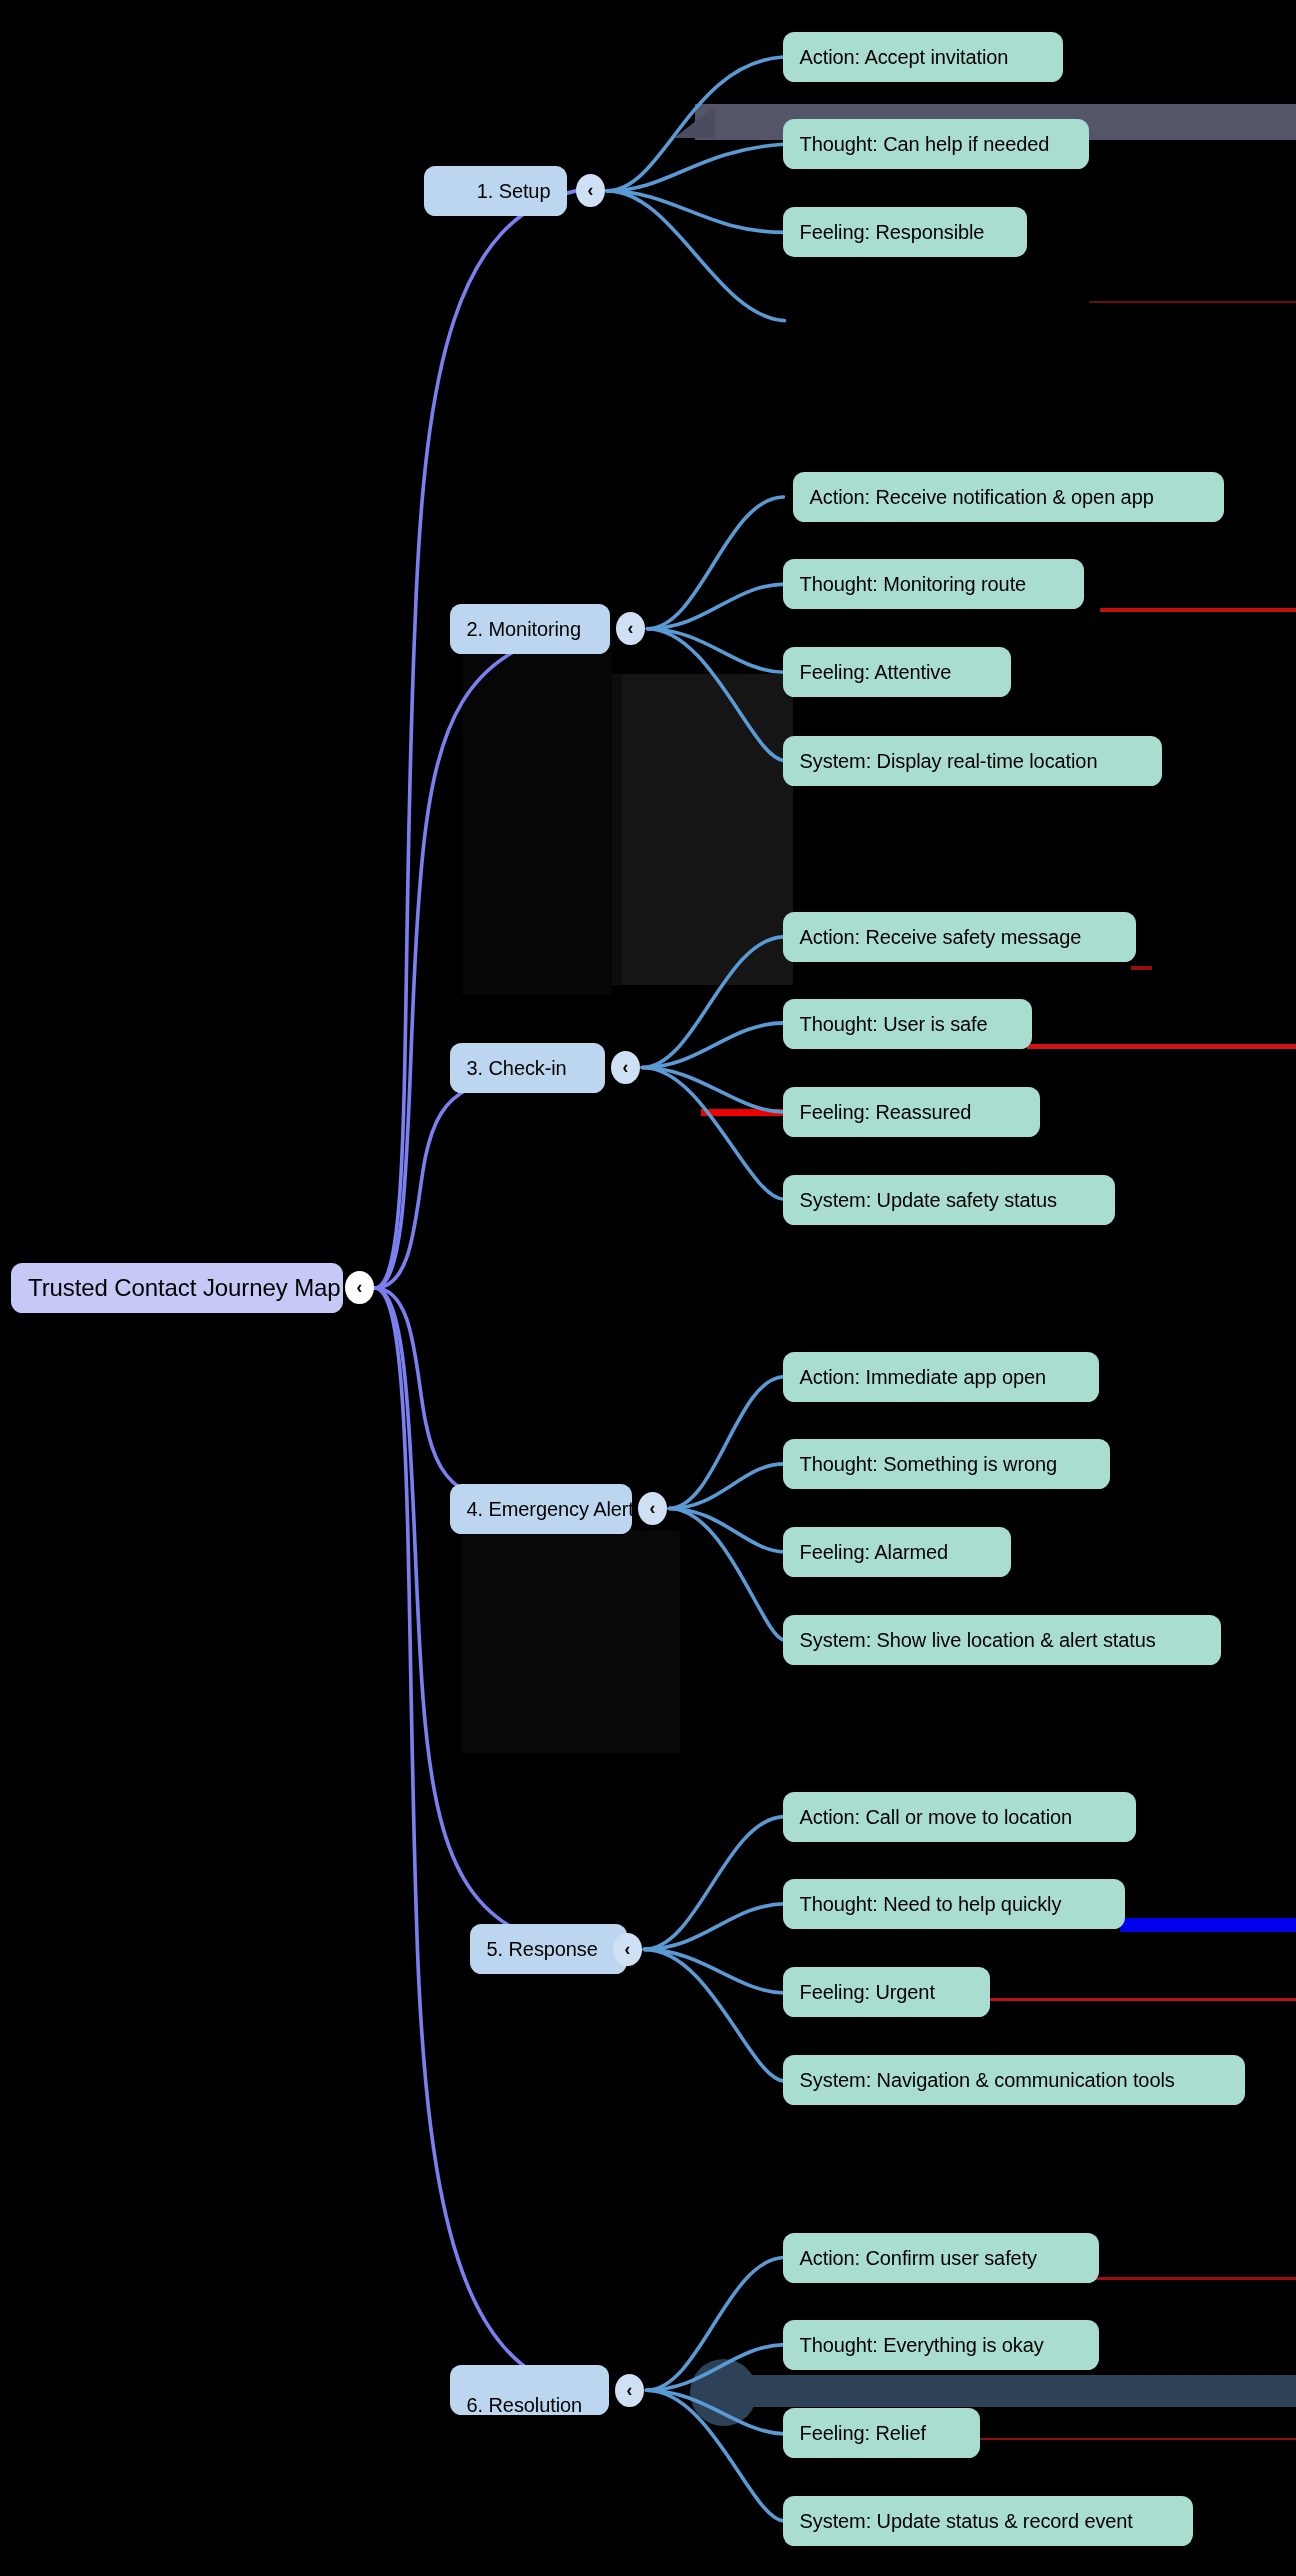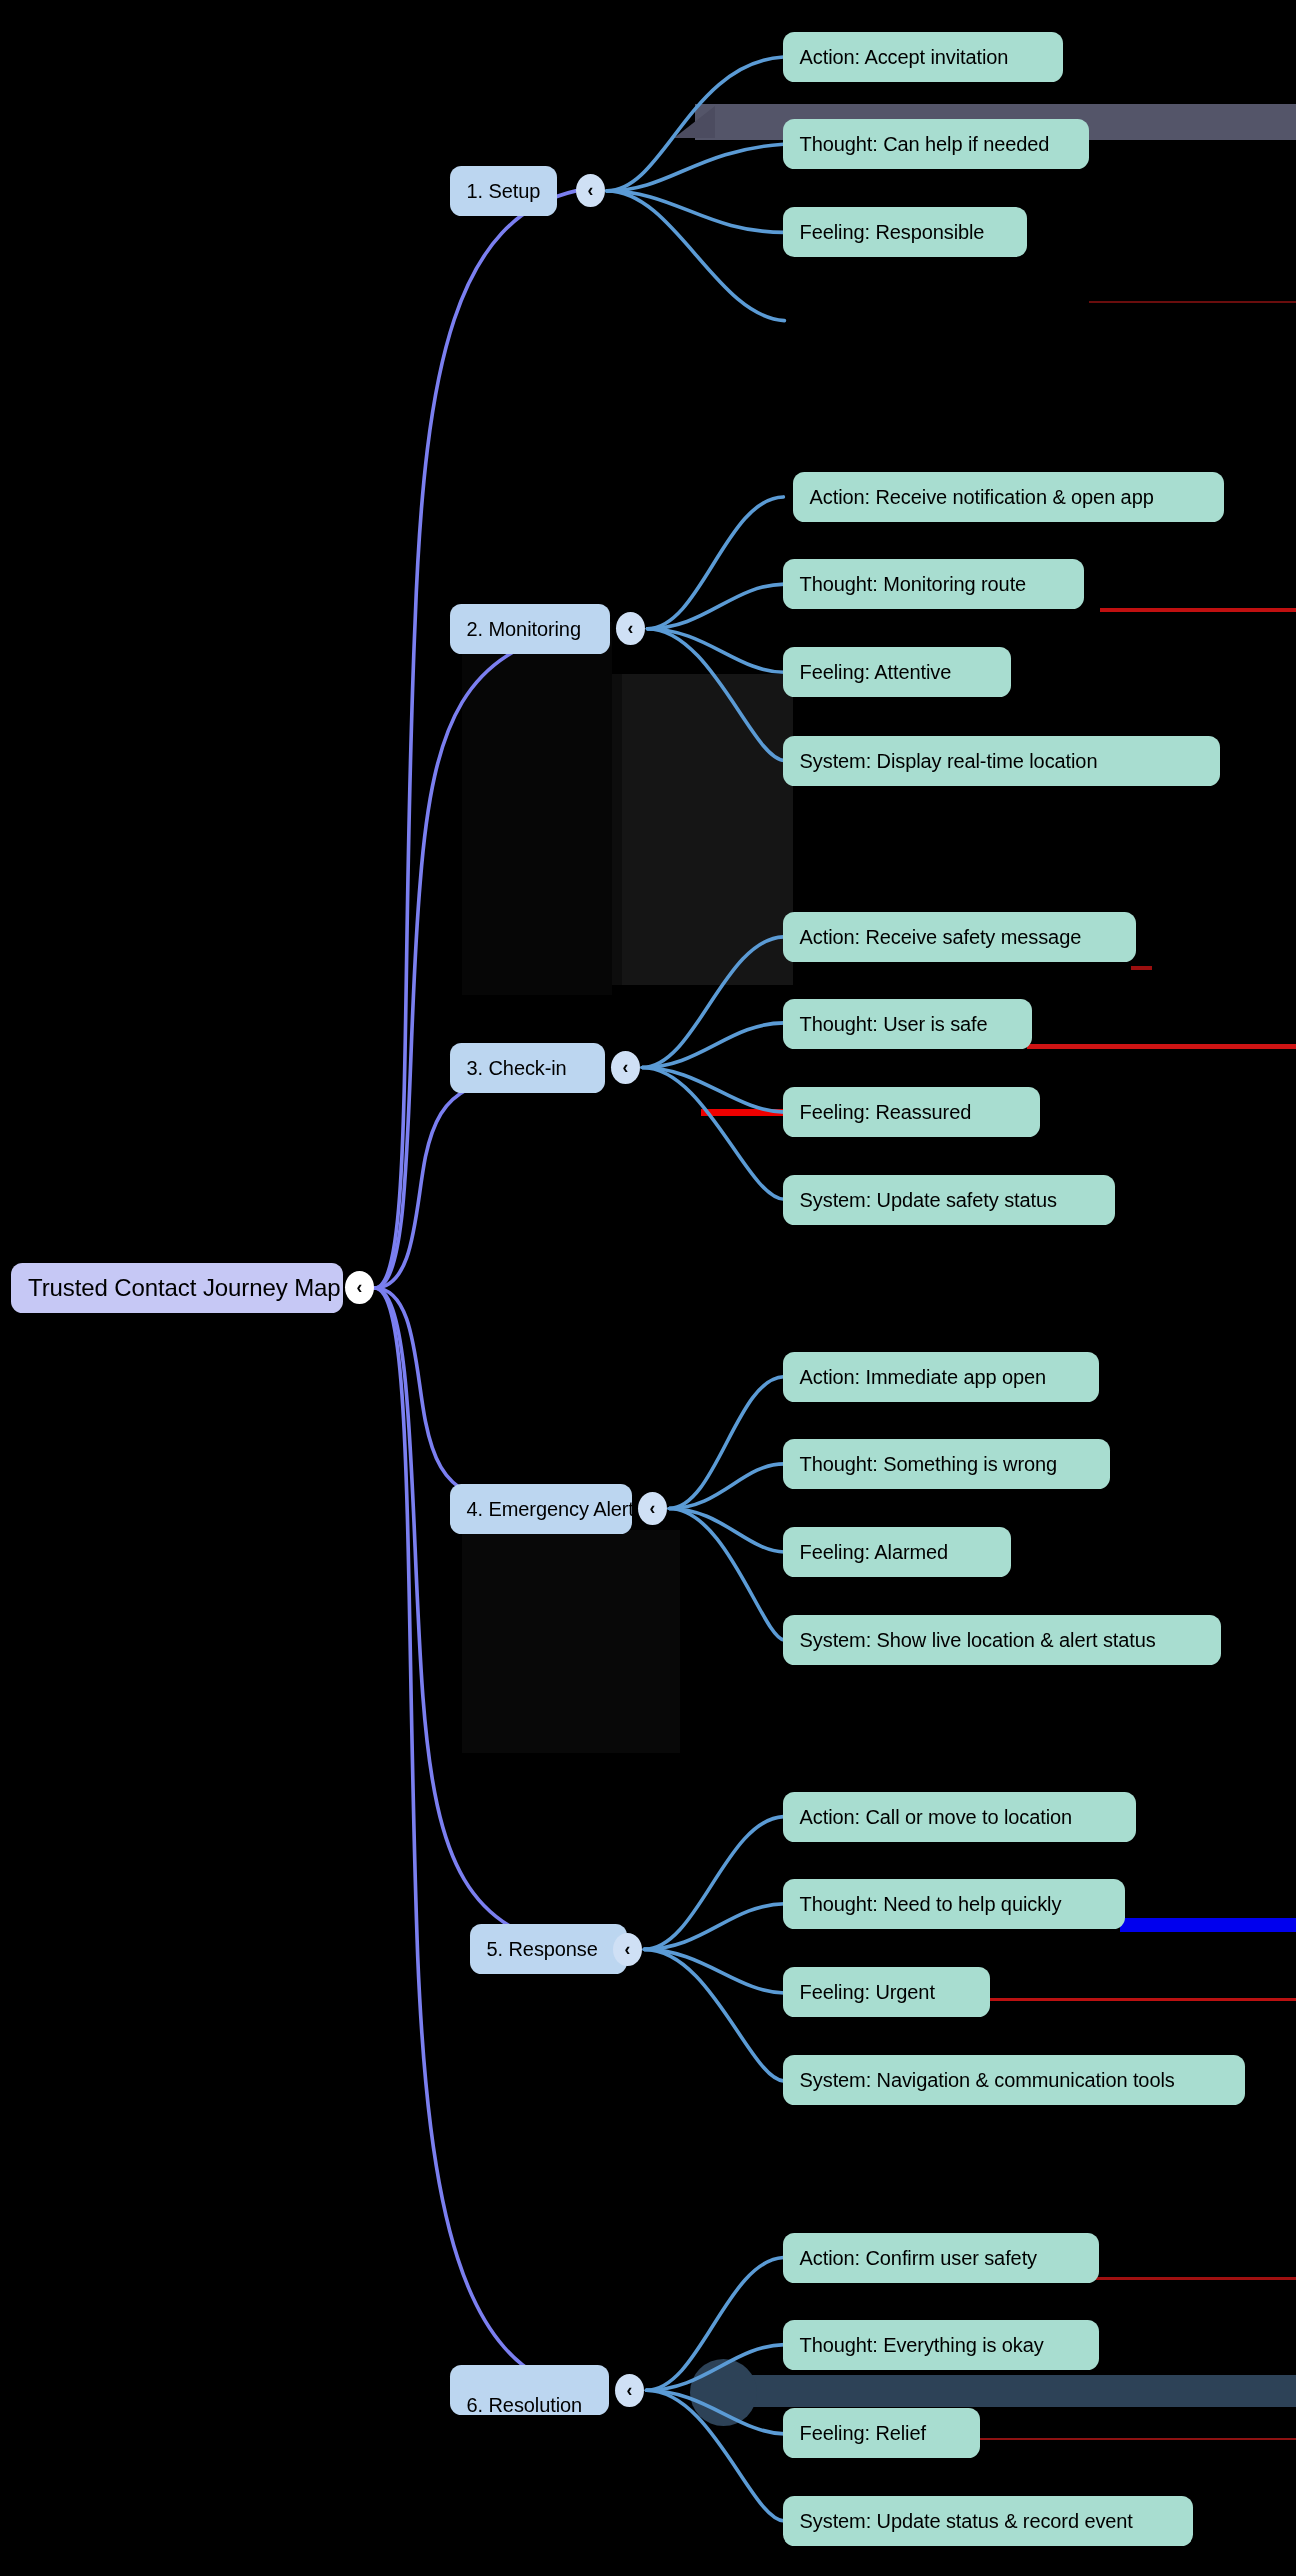--- a/index.html
+++ b/index.html
@@ -167,21 +167,21 @@
     </g>
   </svg>
 
   <div class="node node-root" style="left:11.4px;top:1263px;width:332px;">
     <span>Trusted Contact Journey Map</span>
   </div>
   <div class="toggle root-toggle" style="left:345px;top:1271px;">
     <span>‹</span>
   </div>
 
-  <div class="node node-branch" style="left:450px;top:166px;width:107px;">
+  <div class="node node-branch" style="left:424px;top:166px;width:143px;justify-content:flex-end;">
     <span>1. Setup</span>
   </div>
   <div class="toggle" style="left:576px;top:174px;">
     <span>‹</span>
   </div>
 
   <div class="node node-leaf" style="left:783px;top:32px;width:280px;">
     <span>Action: Accept invitation</span>
   </div>
   <div class="node node-leaf" style="left:783px;top:119px;width:306px;">
@@ -200,21 +200,21 @@
 
   <div class="node node-leaf" style="left:793px;top:472px;width:431px;">
     <span>Action: Receive notification &amp; open app</span>
   </div>
   <div class="node node-leaf" style="left:783px;top:559px;width:301px;">
     <span>Thought: Monitoring route</span>
   </div>
   <div class="node node-leaf" style="left:783px;top:647px;width:228px;">
     <span>Feeling: Attentive</span>
   </div>
-  <div class="node node-leaf" style="left:783px;top:736px;width:437px;">
+  <div class="node node-leaf" style="left:783px;top:736px;width:379px;">
     <span>System: Display real-time location</span>
   </div>
 
   <div class="node node-branch" style="left:450px;top:1043px;width:155px;">
     <span>3. Check-in</span>
   </div>
   <div class="toggle" style="left:611px;top:1051px;">
     <span>‹</span>
   </div>
 

